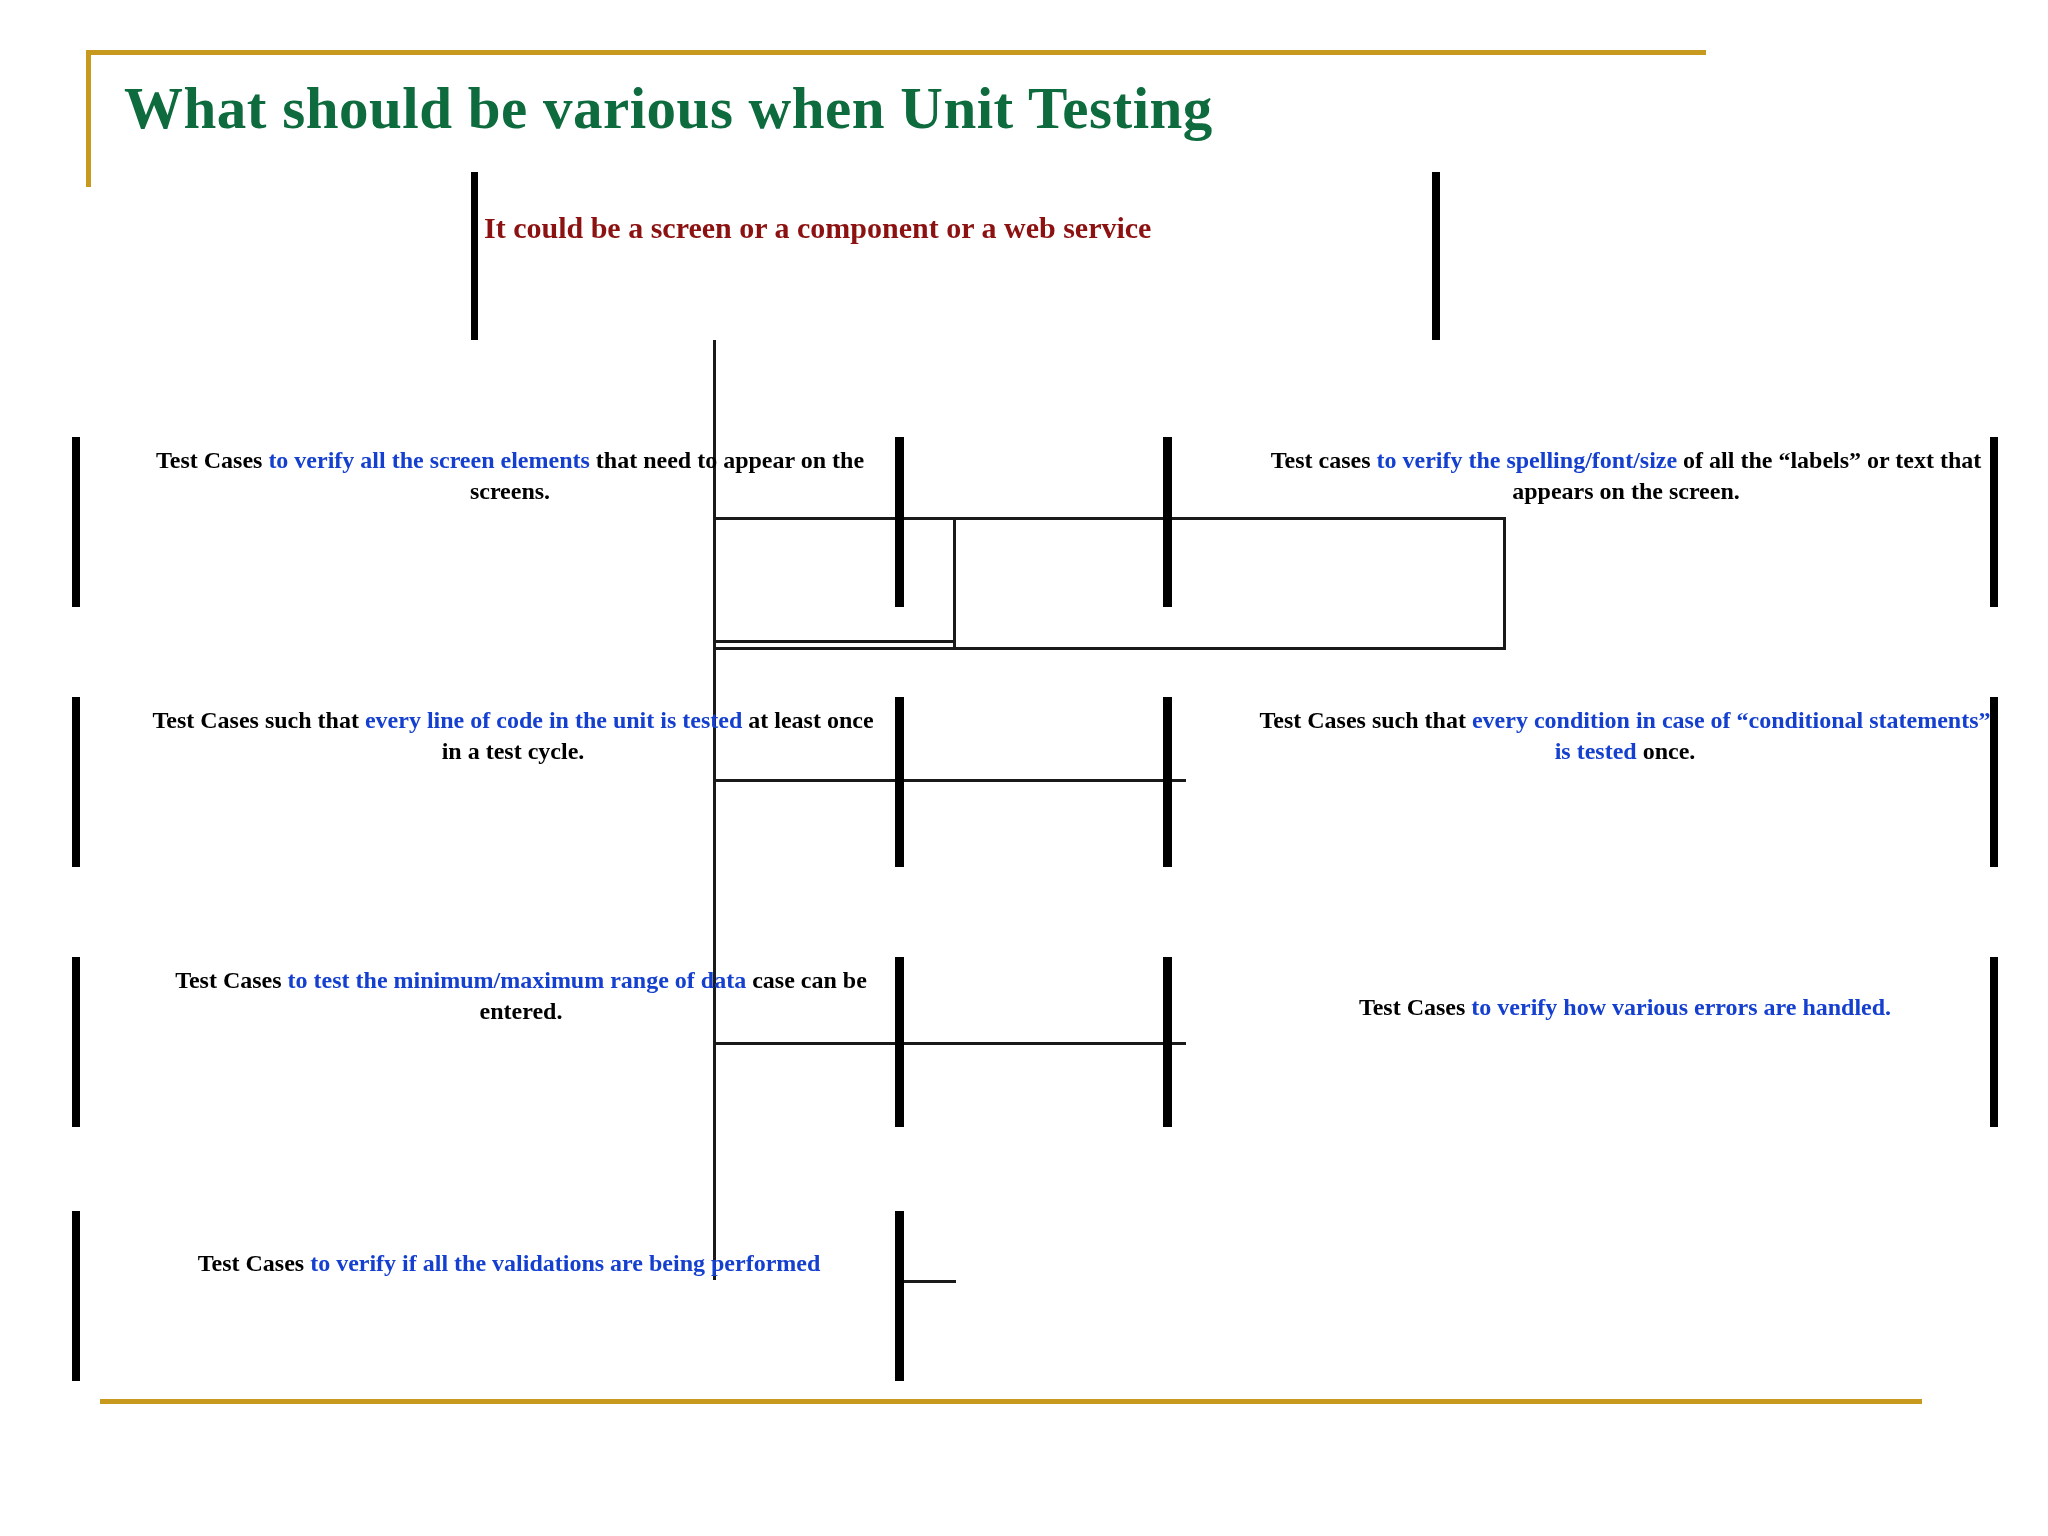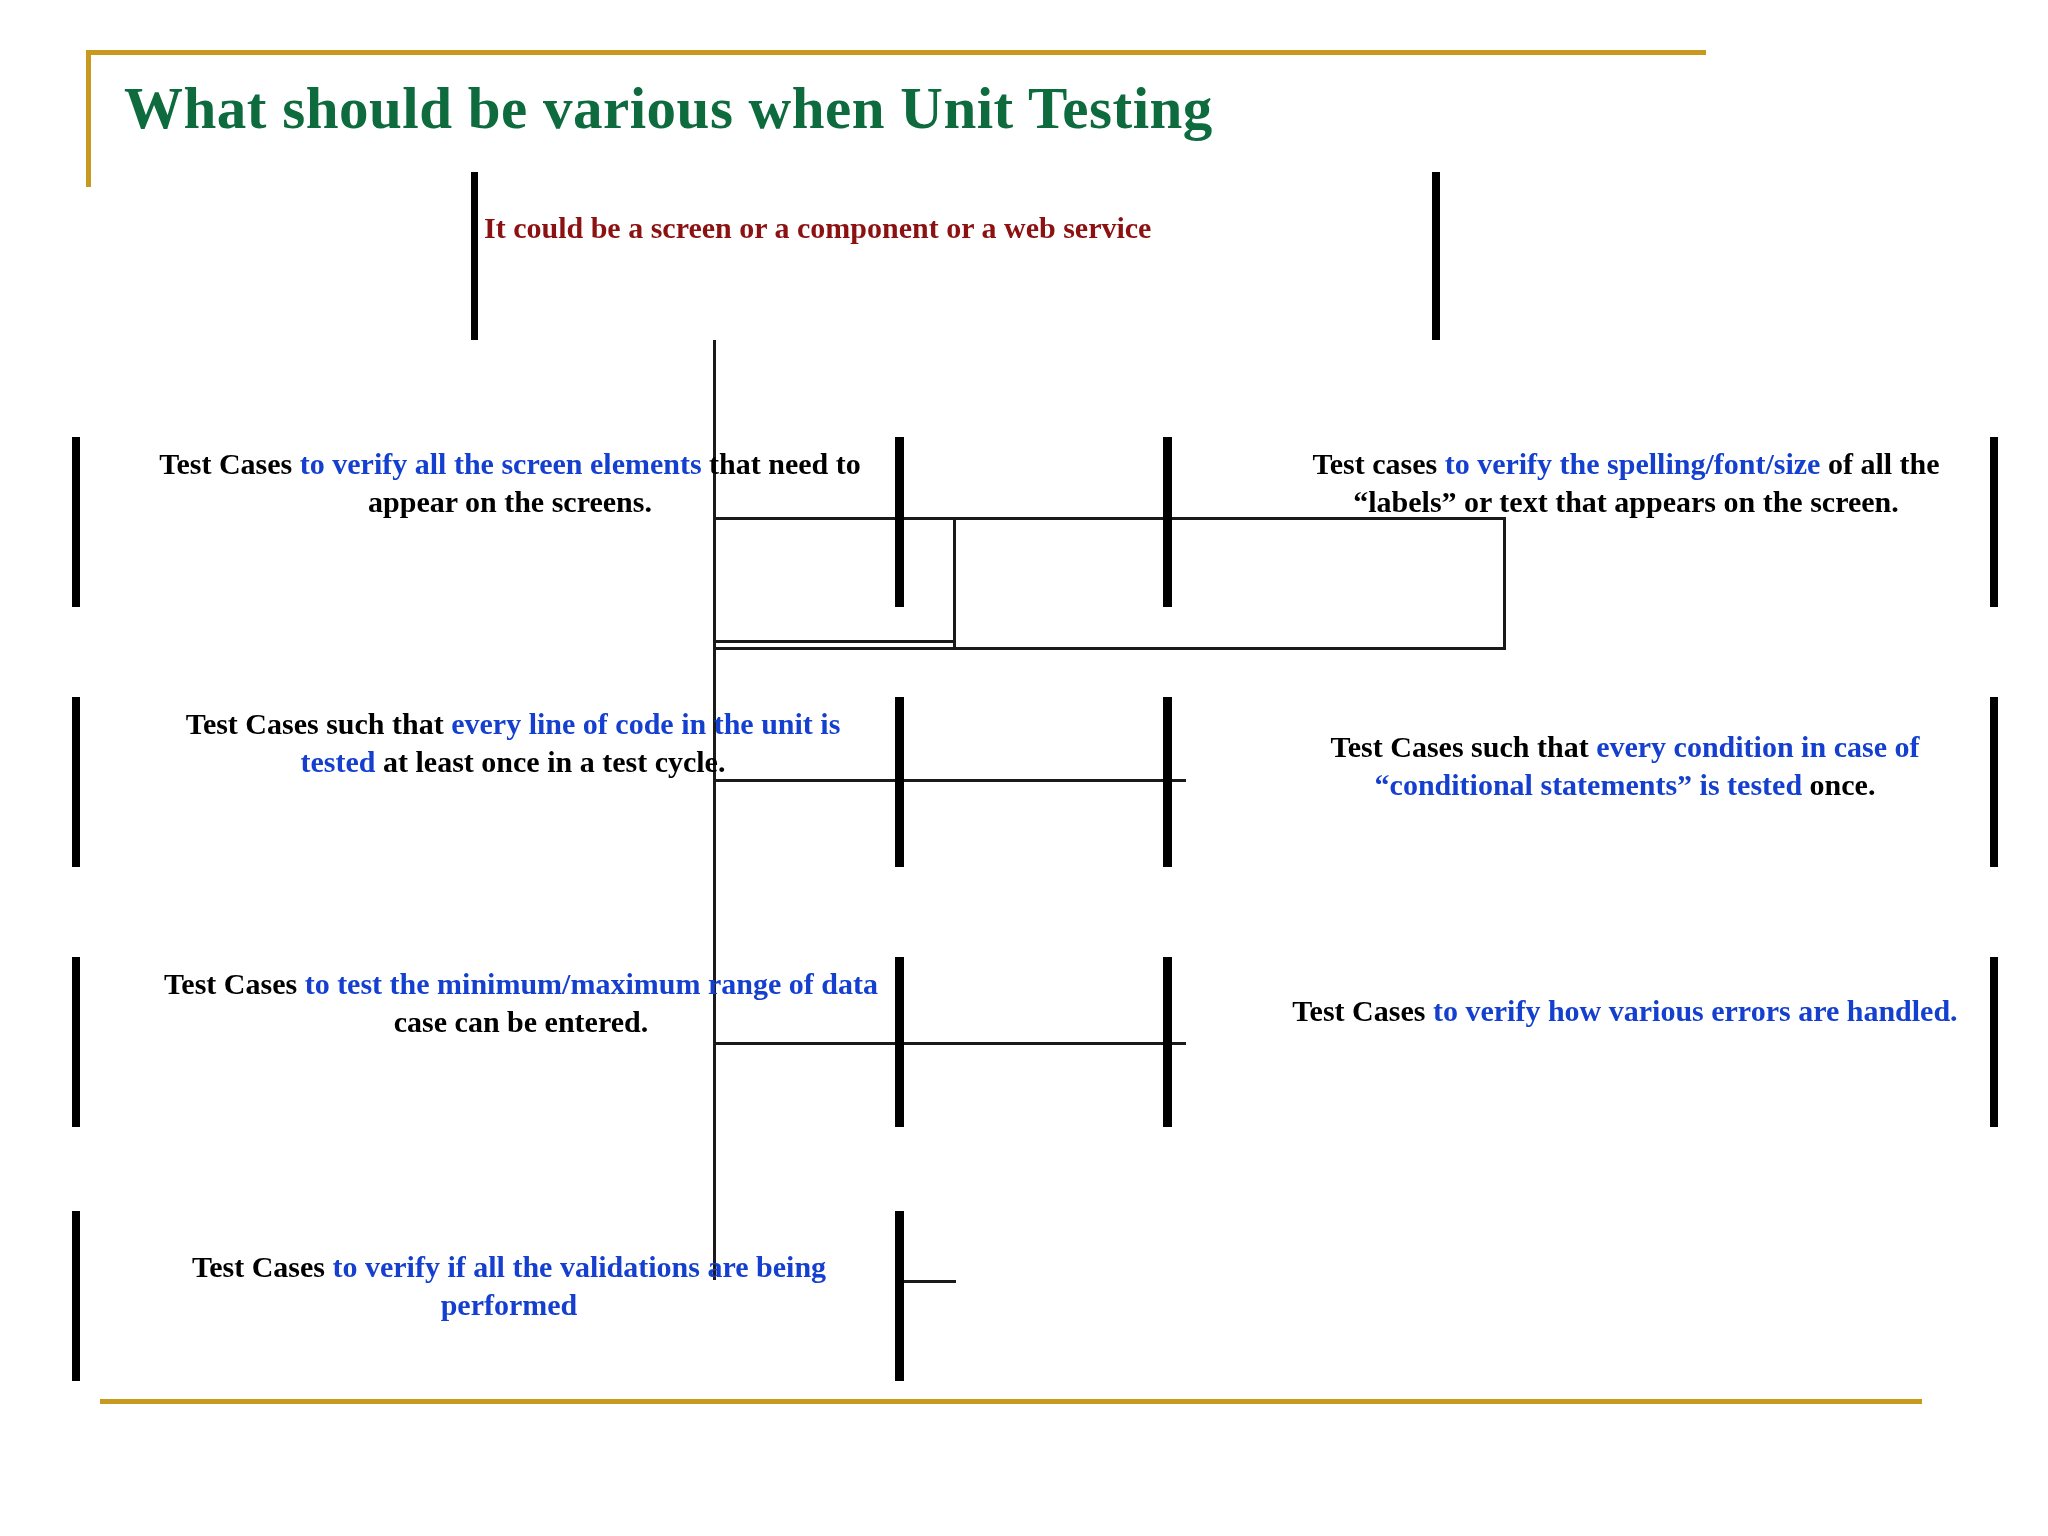--- a/index.html
+++ b/index.html
@@ -16,21 +16,21 @@
       color:#0d6b3e;font-size:59px;font-weight:bold;letter-spacing:.5px;
       line-height:1.05;white-space:nowrap;}
 
   
   .bar{position:absolute;background:#000000;}
 
   
   .conn{position:absolute;background:#1a1a1a;}
 
   
-  .tbox{position:absolute;text-align:center;font-size:30px;font-weight:bold;
+  .tbox{position:absolute;text-align:center;font-size:24px;font-weight:bold;
         line-height:1.28;color:#000000;}
   .blue{color:#1540cf;}
   .red-hdr{position:absolute;font-size:30px;font-weight:bold;
         line-height:1.33;color:#8c1111;}
 </style>
 </head>
 <body>
 
 <div id="gold-top"></div>
 <div id="gold-left"></div>
@@ -69,21 +69,21 @@
 <div class="bar" style="left:1163px;top:437px;width:9px;height:170px;"></div>
 <div class="bar" style="left:1990px;top:437px;width:8px;height:170px;"></div>
 <div class="tbox" style="left:1270px;top:445px;width:712px;text-align:center;"><span>Test cases </span><span class="blue">to verify the spelling/font/size </span><span>of all the “labels” or text that appears on the screen.</span></div>
 
 <div class="bar" style="left:72px;top:697px;width:8px;height:170px;"></div>
 <div class="bar" style="left:895px;top:697px;width:9px;height:170px;"></div>
 <div class="tbox" style="left:150px;top:705px;width:726px;"><span>Test Cases such that </span><span class="blue">every line of code in the unit is tested </span><span>at least once in a test cycle.</span></div>
 
 <div class="bar" style="left:1163px;top:697px;width:9px;height:170px;"></div>
 <div class="bar" style="left:1990px;top:697px;width:8px;height:170px;"></div>
-<div class="tbox" style="left:1258px;top:705px;width:734px;margin-top:23px;"><span>Test Cases such that </span><span class="blue">every condition in case of “conditional statements” is tested </span><span>once.</span></div>
+<div class="tbox" style="left:1258px;top:705px;width:734px;"><span>Test Cases such that </span><span class="blue">every condition in case of “conditional statements” is tested </span><span>once.</span></div>
 
 <div class="bar" style="left:72px;top:957px;width:8px;height:170px;"></div>
 <div class="bar" style="left:895px;top:957px;width:9px;height:170px;"></div>
 <div class="tbox" style="left:150px;top:965px;width:742px;"><span>Test Cases </span><span class="blue">to test the minimum/maximum range of data </span><span>case can be entered.</span></div>
 
 <div class="bar" style="left:1163px;top:957px;width:9px;height:170px;"></div>
 <div class="bar" style="left:1990px;top:957px;width:8px;height:170px;"></div>
 <div class="tbox" style="left:1258px;top:992px;width:734px;"><span>Test Cases </span><span class="blue">to verify how various errors are handled.</span></div>
 
 <div class="bar" style="left:72px;top:1211px;width:8px;height:170px;"></div>

